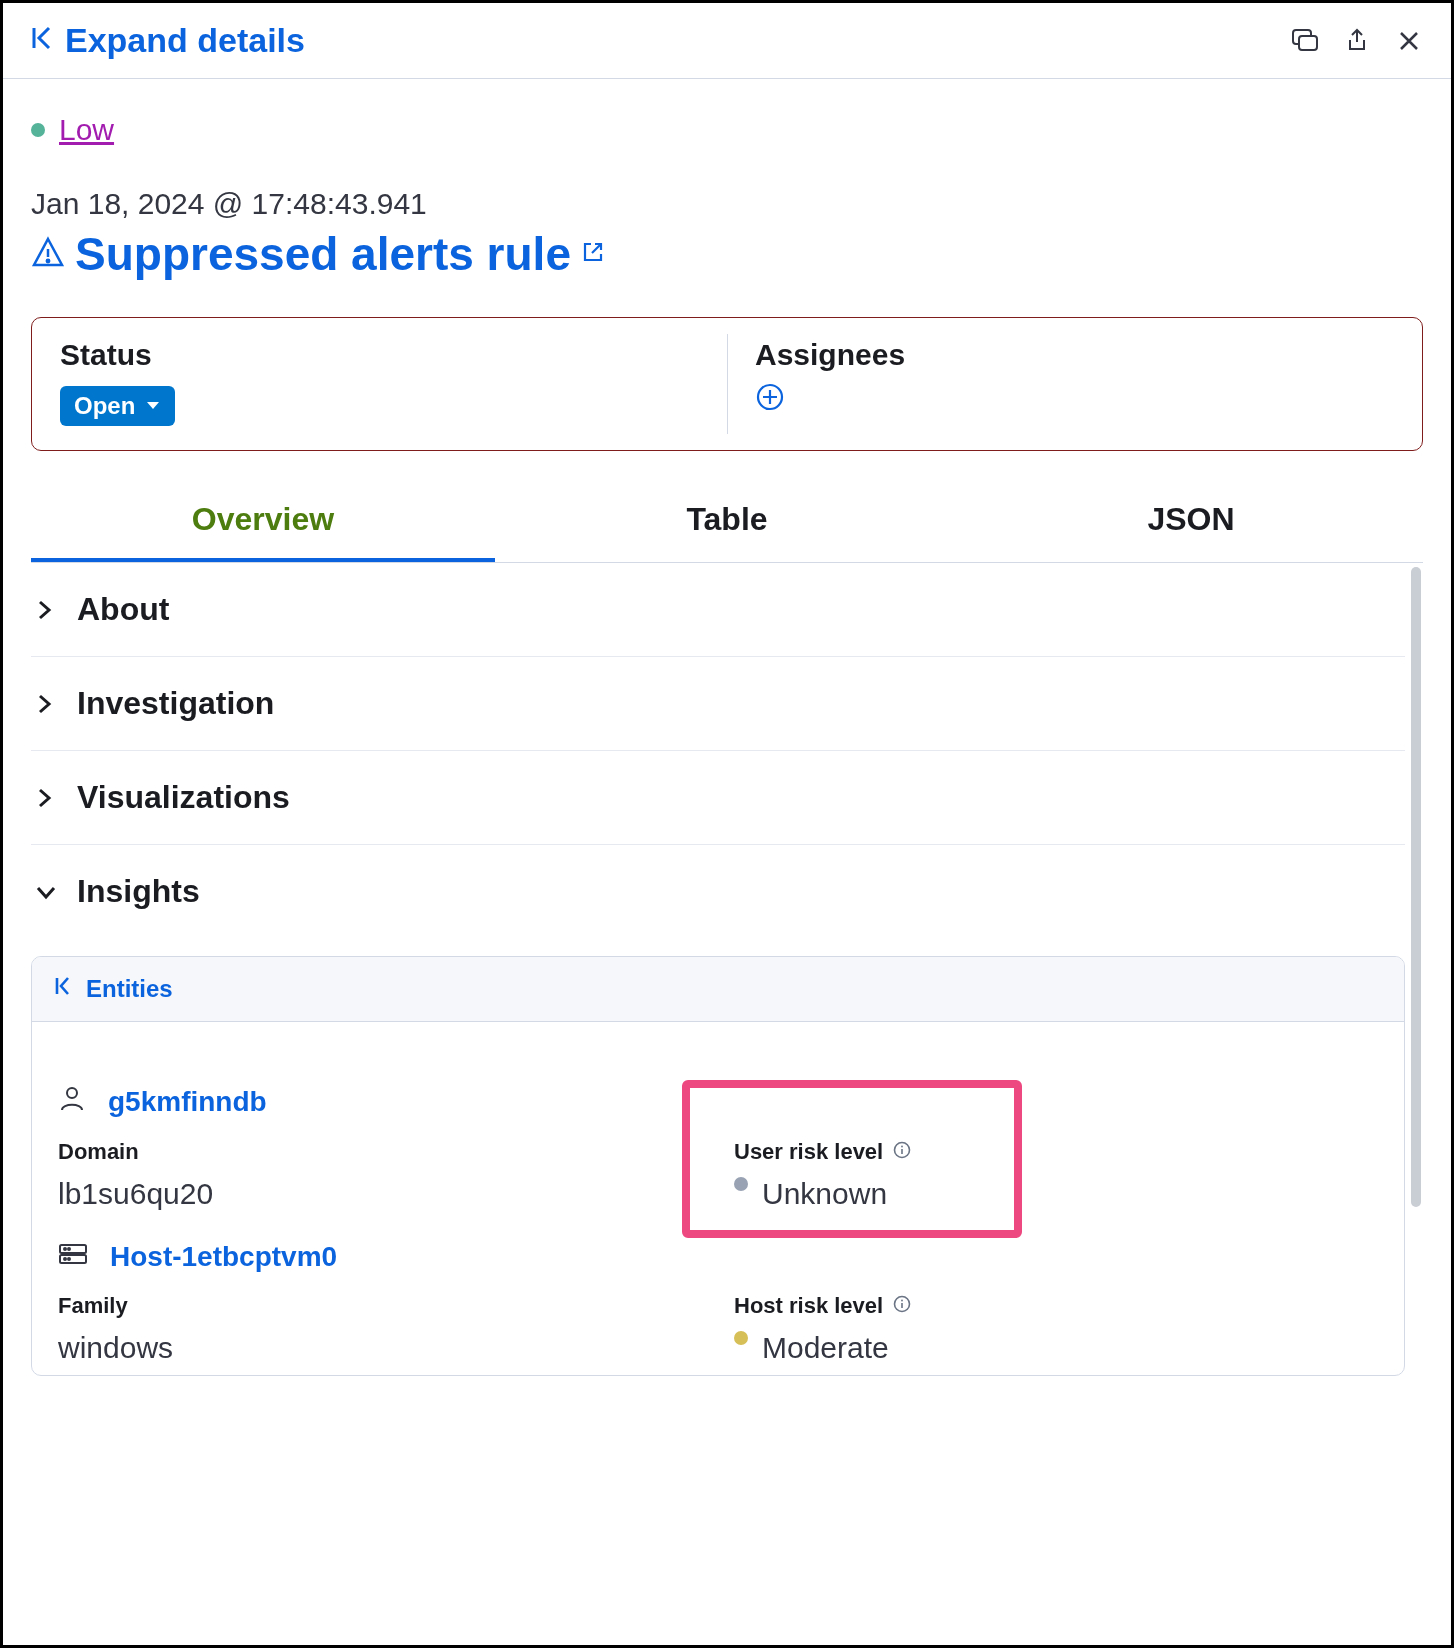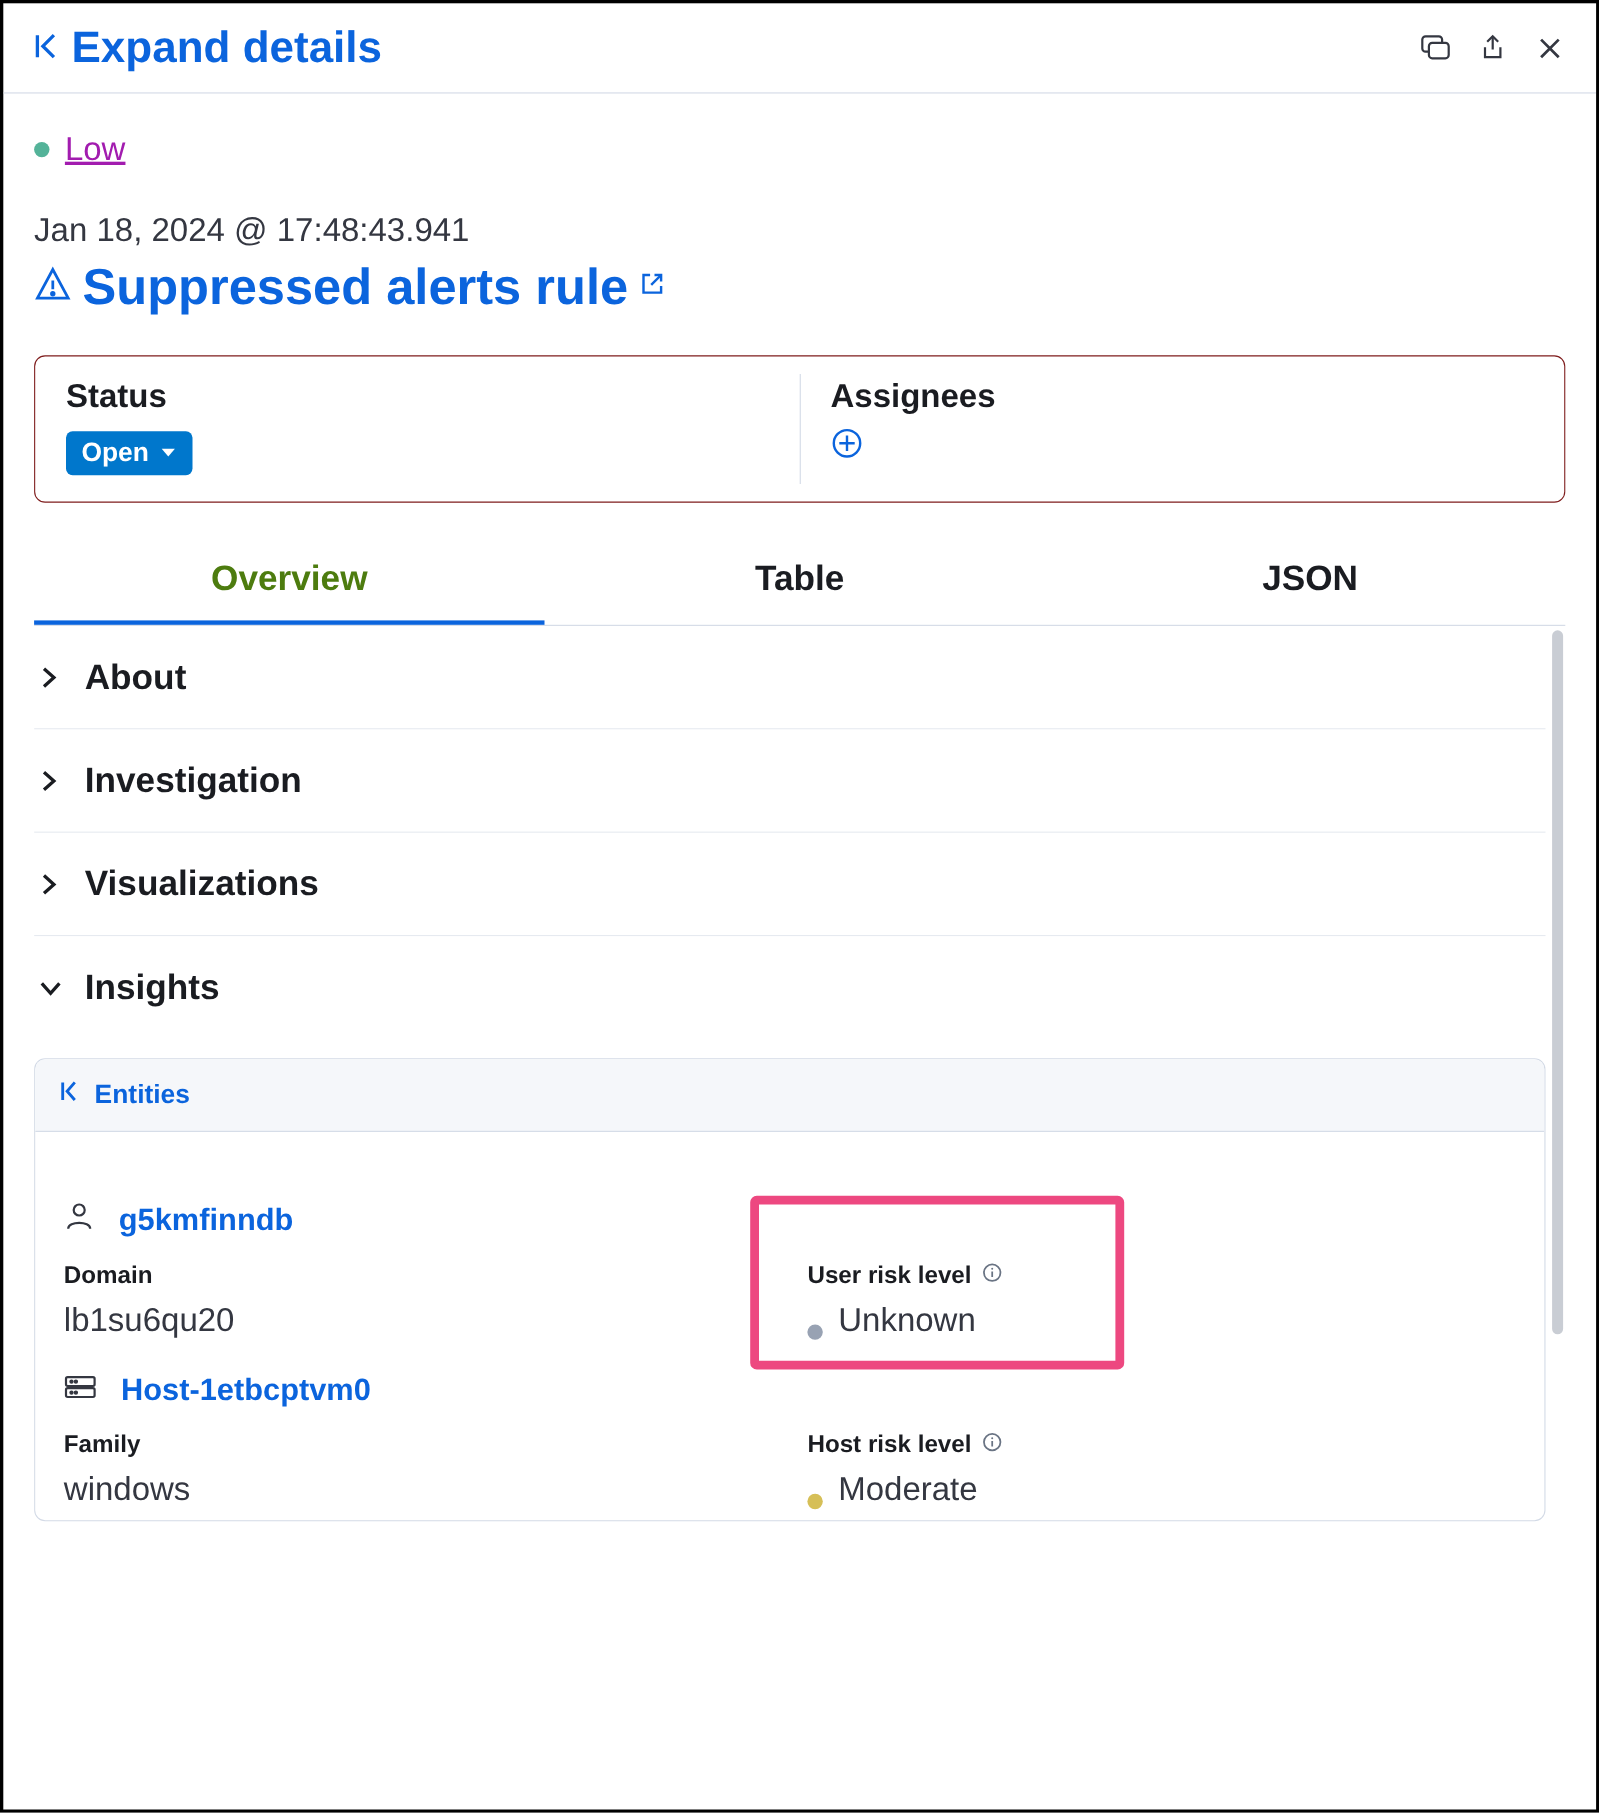--- a/index.html
+++ b/index.html
@@ -23,21 +23,21 @@
     align-items: center;
     justify-content: space-between;
     padding: 18px 28px 18px 28px;
     border-bottom: 1px solid #d3dae6;
   }
   .expand-link {
     display: flex;
     align-items: center;
     gap: 12px;
     color: #0b64dd;
-    font-size: 40px;
+    font-size: 34px;
     font-weight: 600;
     cursor: pointer;
   }
   .topbar-icons {
     display: flex;
     align-items: center;
     gap: 24px;
   }
   .icon-btn {
     width: 28px;
@@ -229,21 +229,21 @@
     display: flex;
     align-items: center;
     gap: 10px;
   }
   .detail-value {
     font-size: 30px;
     color: #343741;
   }
   .detail-value.with-dot {
     display: flex;
-    align-items: flex-end;
+    align-items: flex-start;
     gap: 14px;
   }
   .highlight-box {
     position: absolute;
     border: 8px solid #ed4880;
     border-radius: 6px;
     pointer-events: none;
   }
   .info-icon { color: #6a7484; }
 </style>

